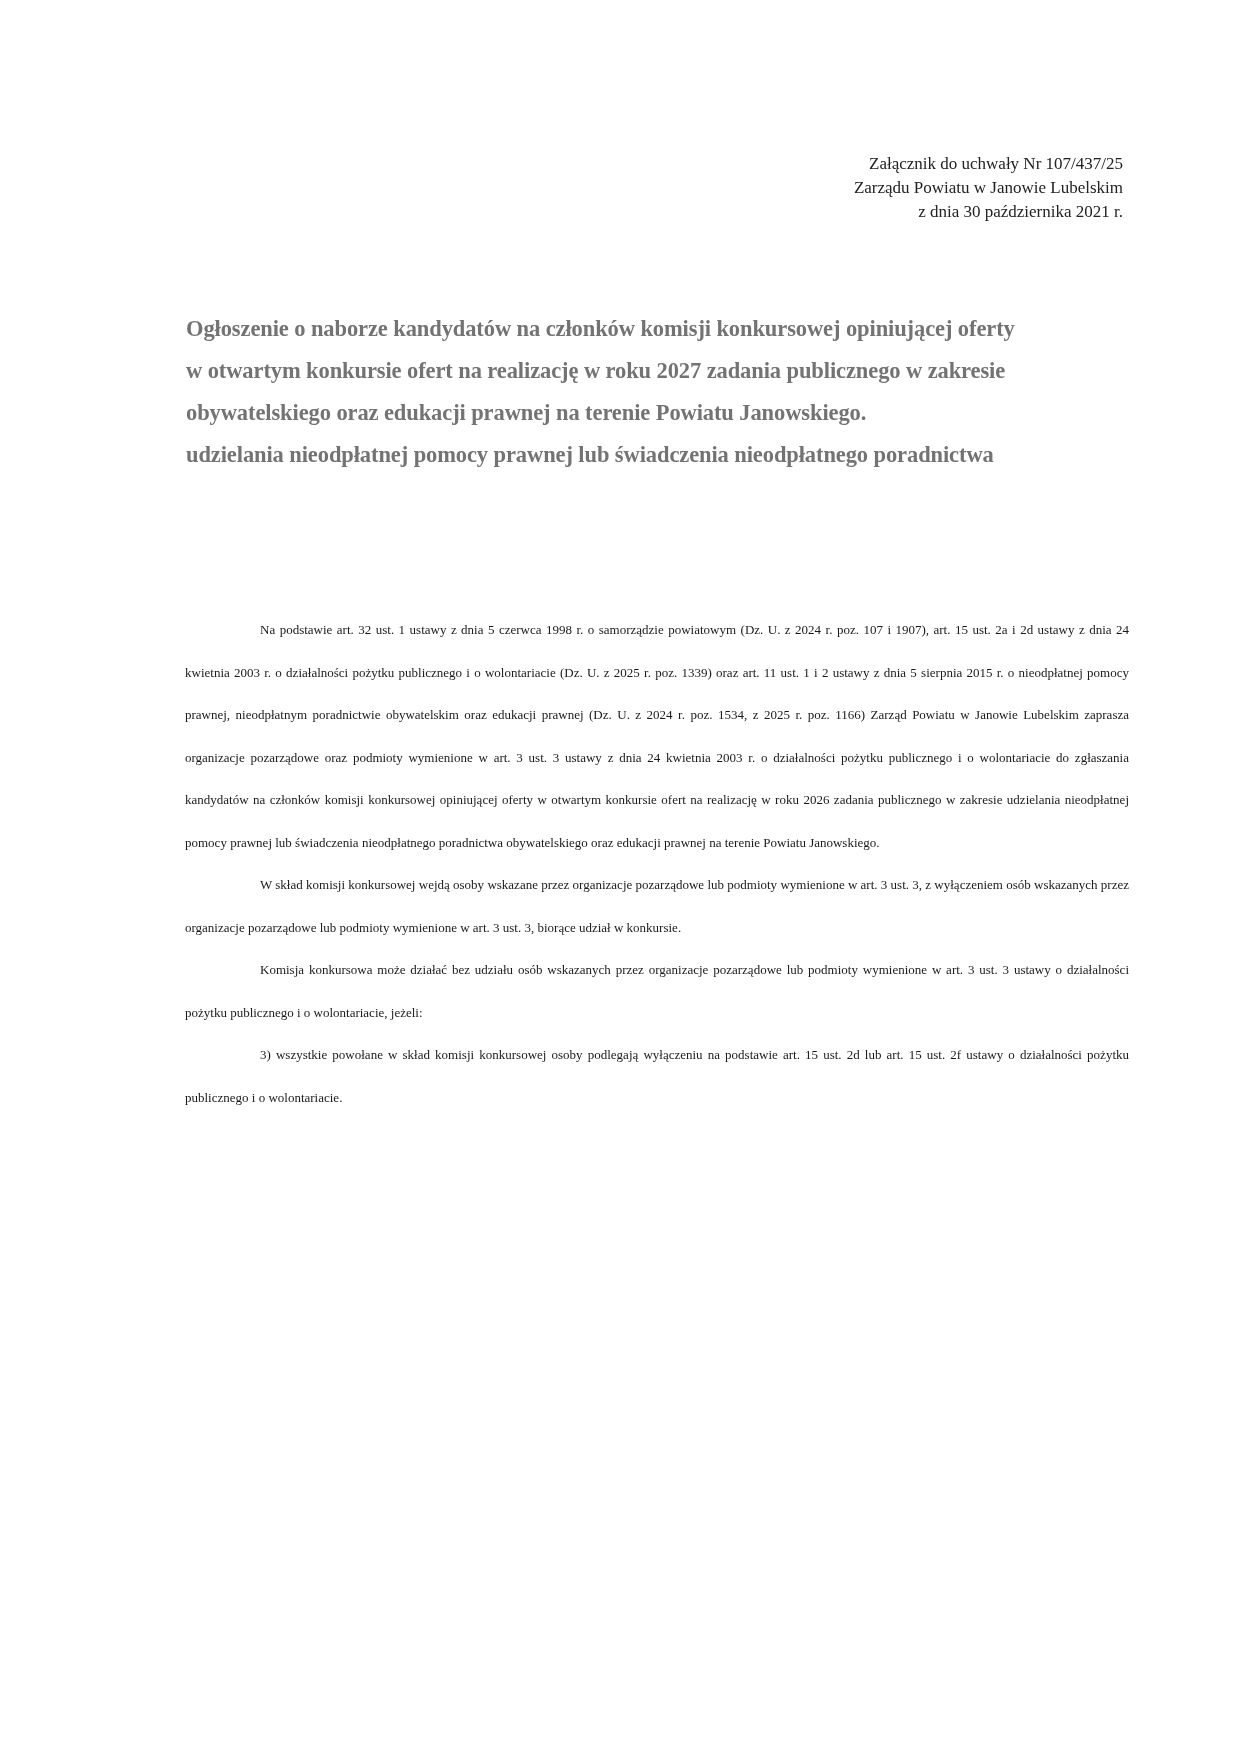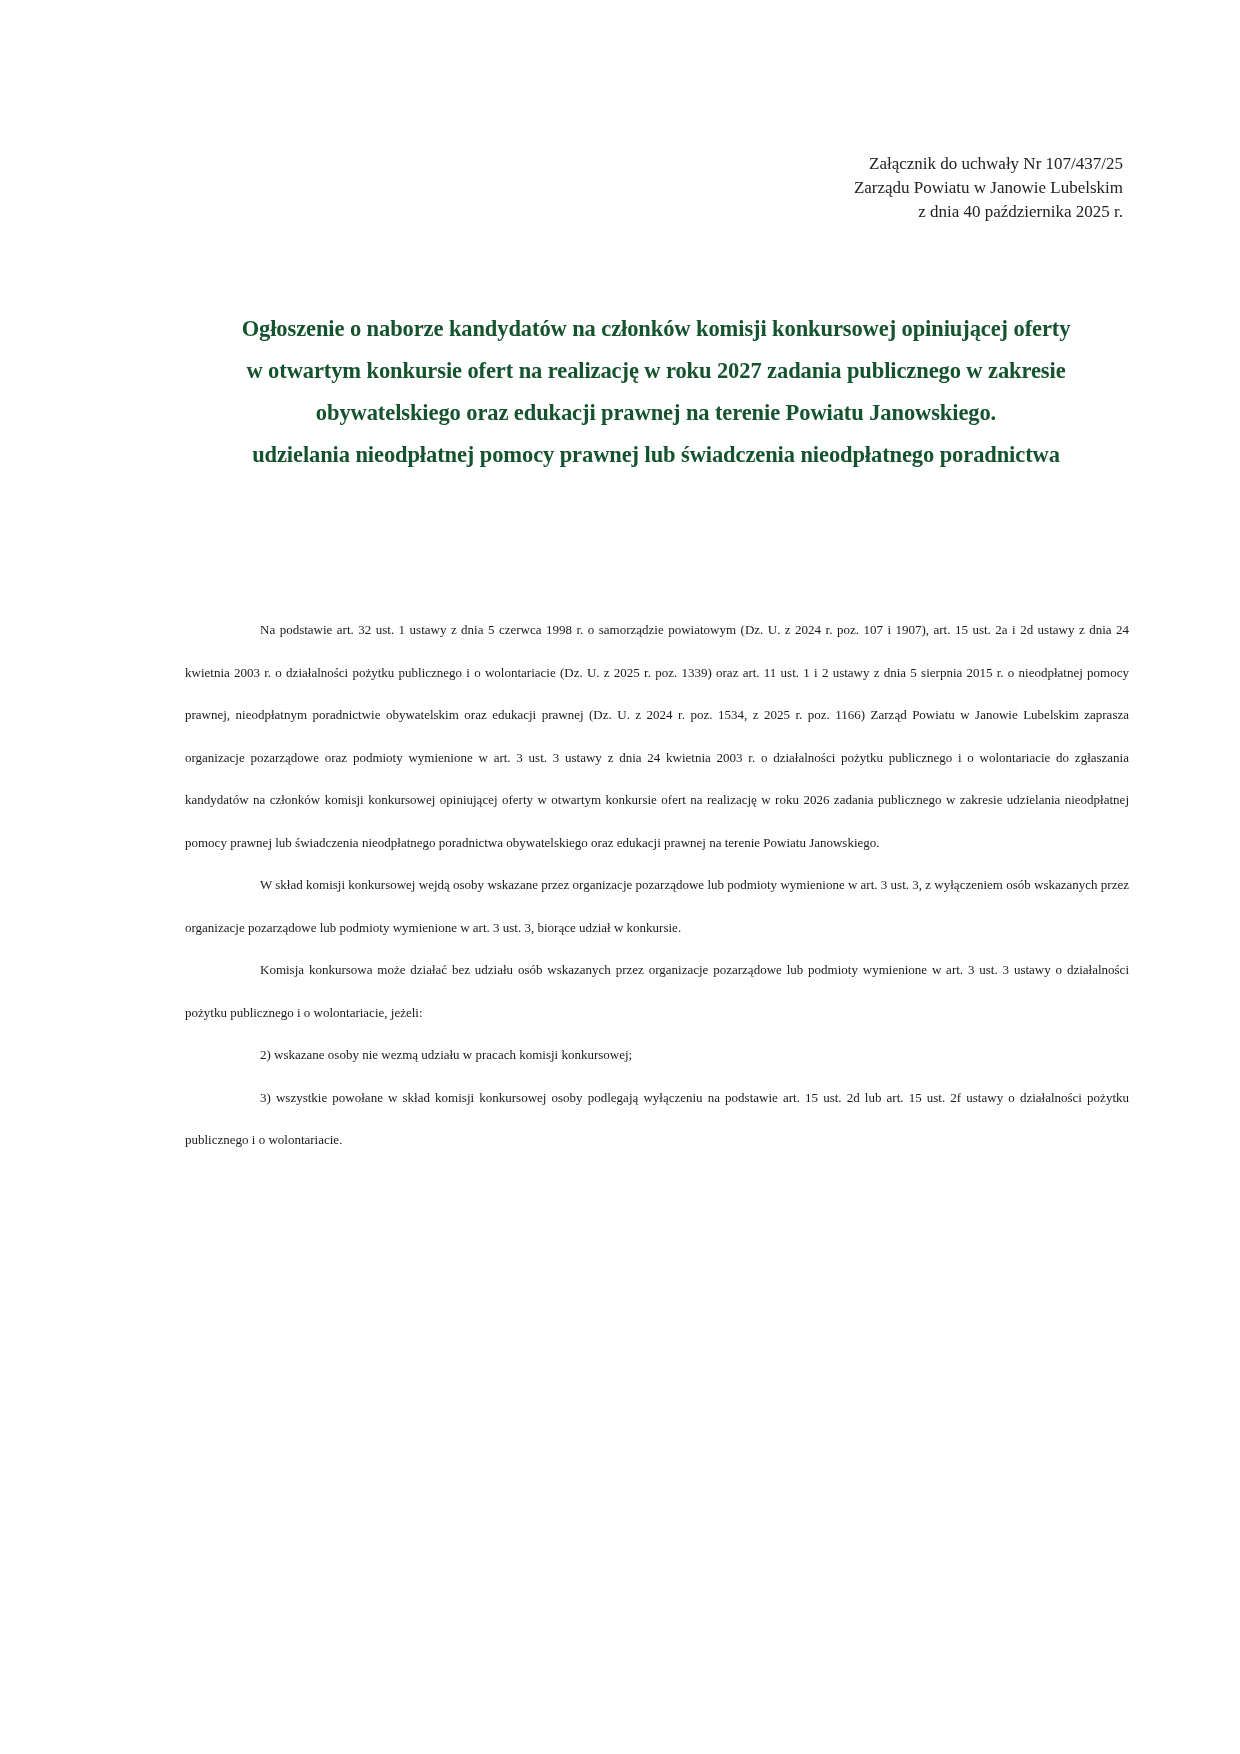--- a/index.html
+++ b/index.html
@@ -1,45 +1,44 @@
 <!DOCTYPE html>
 <html><head>
   <meta charset="utf-8">
   <style>
     html, body { margin: 0; padding: 0; background: #ffffff; }
     body { width: 1240px; height: 1754px; position: relative; overflow: hidden; }
     .page { position: absolute; left: 0; top: 0; width: 1240px; height: 1754px; background: #ffffff; color: #1a1a1a; font-family: Liberation Serif, serif; margin-left: 36px; }
     .header-note { position: absolute; top: 152px; right: 153px; text-align: right; font-size: 17px; line-height: 24px; color: #222; }
     .header-note div { white-space: nowrap; }
-    .title { position: absolute; top: 308px; left: 150px; width: 940px; text-align: center; font-weight: bold; font-size: 22.5px; line-height: 42px; color: #14532d; letter-spacing: -0.1px; }
+    .title { position: absolute; top: 308px; left: 150px; width: 940px; text-align: left; font-weight: bold; font-size: 22.5px; line-height: 42px; color: #737373; letter-spacing: -0.1px; }
     .title div { white-space: nowrap; }
     .body { position: absolute; top: 609px; left: 149px; width: 944px; font-size: 13px; line-height: 42.5px; color: #1a1a1a; }
     .body p { margin: 0; text-align: justify; }
     .indent { text-indent: 75px; }
     .list-item { margin: 0; text-indent: 75px; }
   </style>
 </head>
 <body>
 
 <div class="page">
 
   <div class="header-note">
     <div>Załącznik do uchwały Nr 107/437/25</div>
     <div>Zarządu Powiatu w Janowie Lubelskim</div>
-    <div>z dnia 40 października 2025 r.</div>
+    <div>z dnia 30 października 2021 r.</div>
   </div>
 
   <div class="title">
     <div>Ogłoszenie o naborze kandydatów na członków komisji konkursowej opiniującej oferty</div>
     <div>w otwartym konkursie ofert na realizację w roku 2027 zadania publicznego w zakresie</div>
     <div>obywatelskiego oraz edukacji prawnej na terenie Powiatu Janowskiego.</div>
     <div>udzielania nieodpłatnej pomocy prawnej lub świadczenia nieodpłatnego poradnictwa</div>
   </div>
 
   <div class="body">
     <p class="indent">Na podstawie art. 32 ust. 1 ustawy z dnia 5 czerwca 1998 r. o samorządzie powiatowym (Dz. U. z 2024 r. poz. 107 i 1907), art. 15 ust. 2a i 2d ustawy z dnia 24 kwietnia 2003 r. o działalności pożytku publicznego i o wolontariacie (Dz. U. z 2025 r. poz. 1339) oraz art. 11 ust. 1 i 2 ustawy z dnia 5 sierpnia 2015 r. o nieodpłatnej pomocy prawnej, nieodpłatnym poradnictwie obywatelskim oraz edukacji prawnej (Dz. U. z 2024 r. poz. 1534, z 2025 r. poz. 1166) Zarząd Powiatu w Janowie Lubelskim zaprasza organizacje pozarządowe oraz podmioty wymienione w art. 3 ust. 3 ustawy z dnia 24 kwietnia 2003 r. o działalności pożytku publicznego i o wolontariacie do zgłaszania kandydatów na członków komisji konkursowej opiniującej oferty w otwartym konkursie ofert na realizację w roku 2026 zadania publicznego w zakresie udzielania nieodpłatnej pomocy prawnej lub świadczenia nieodpłatnego poradnictwa obywatelskiego oraz edukacji prawnej na terenie Powiatu Janowskiego.</p>
     <p class="indent">W skład komisji konkursowej wejdą osoby wskazane przez organizacje pozarządowe lub podmioty wymienione w art. 3 ust. 3, z wyłączeniem osób wskazanych przez organizacje pozarządowe lub podmioty wymienione w art. 3 ust. 3, biorące udział w konkursie.</p>
     <p class="indent">Komisja konkursowa może działać bez udziału osób wskazanych przez organizacje pozarządowe lub podmioty wymienione w art. 3 ust. 3 ustawy o działalności pożytku publicznego i o wolontariacie, jeżeli:</p>
-    <p class="list-item">2) wskazane osoby nie wezmą udziału w pracach komisji konkursowej;</p>
     <p class="list-item">3) wszystkie powołane w skład komisji konkursowej osoby podlegają wyłączeniu na podstawie art. 15 ust. 2d lub art. 15 ust. 2f ustawy o działalności pożytku publicznego i o wolontariacie.</p>
   </div>
 
 </div>
 
 </body></html>

